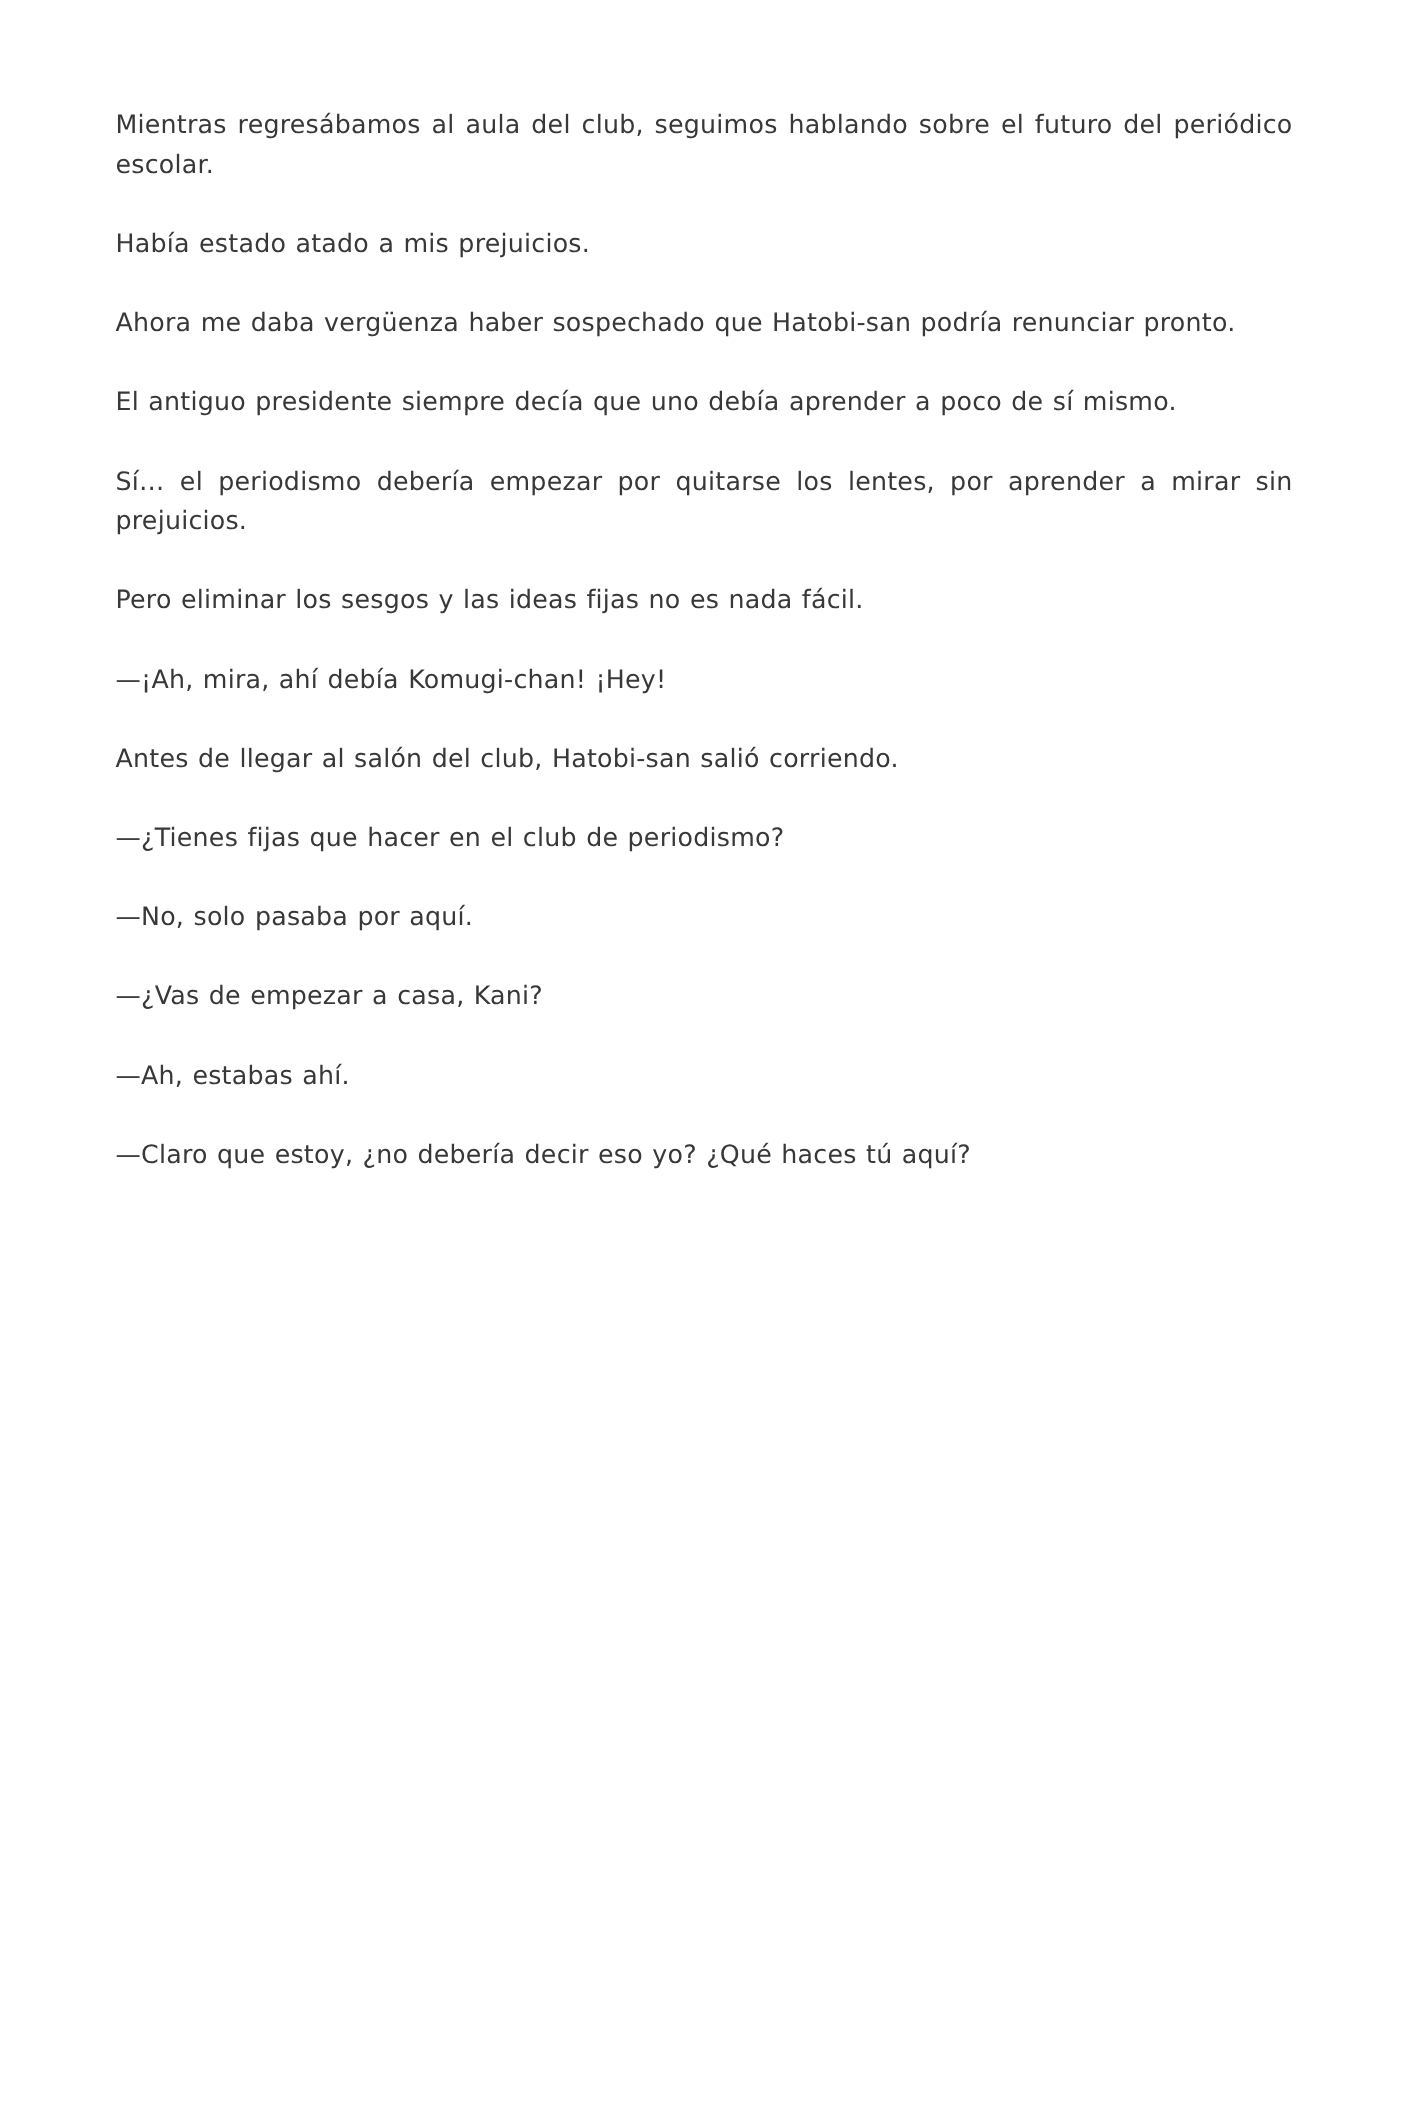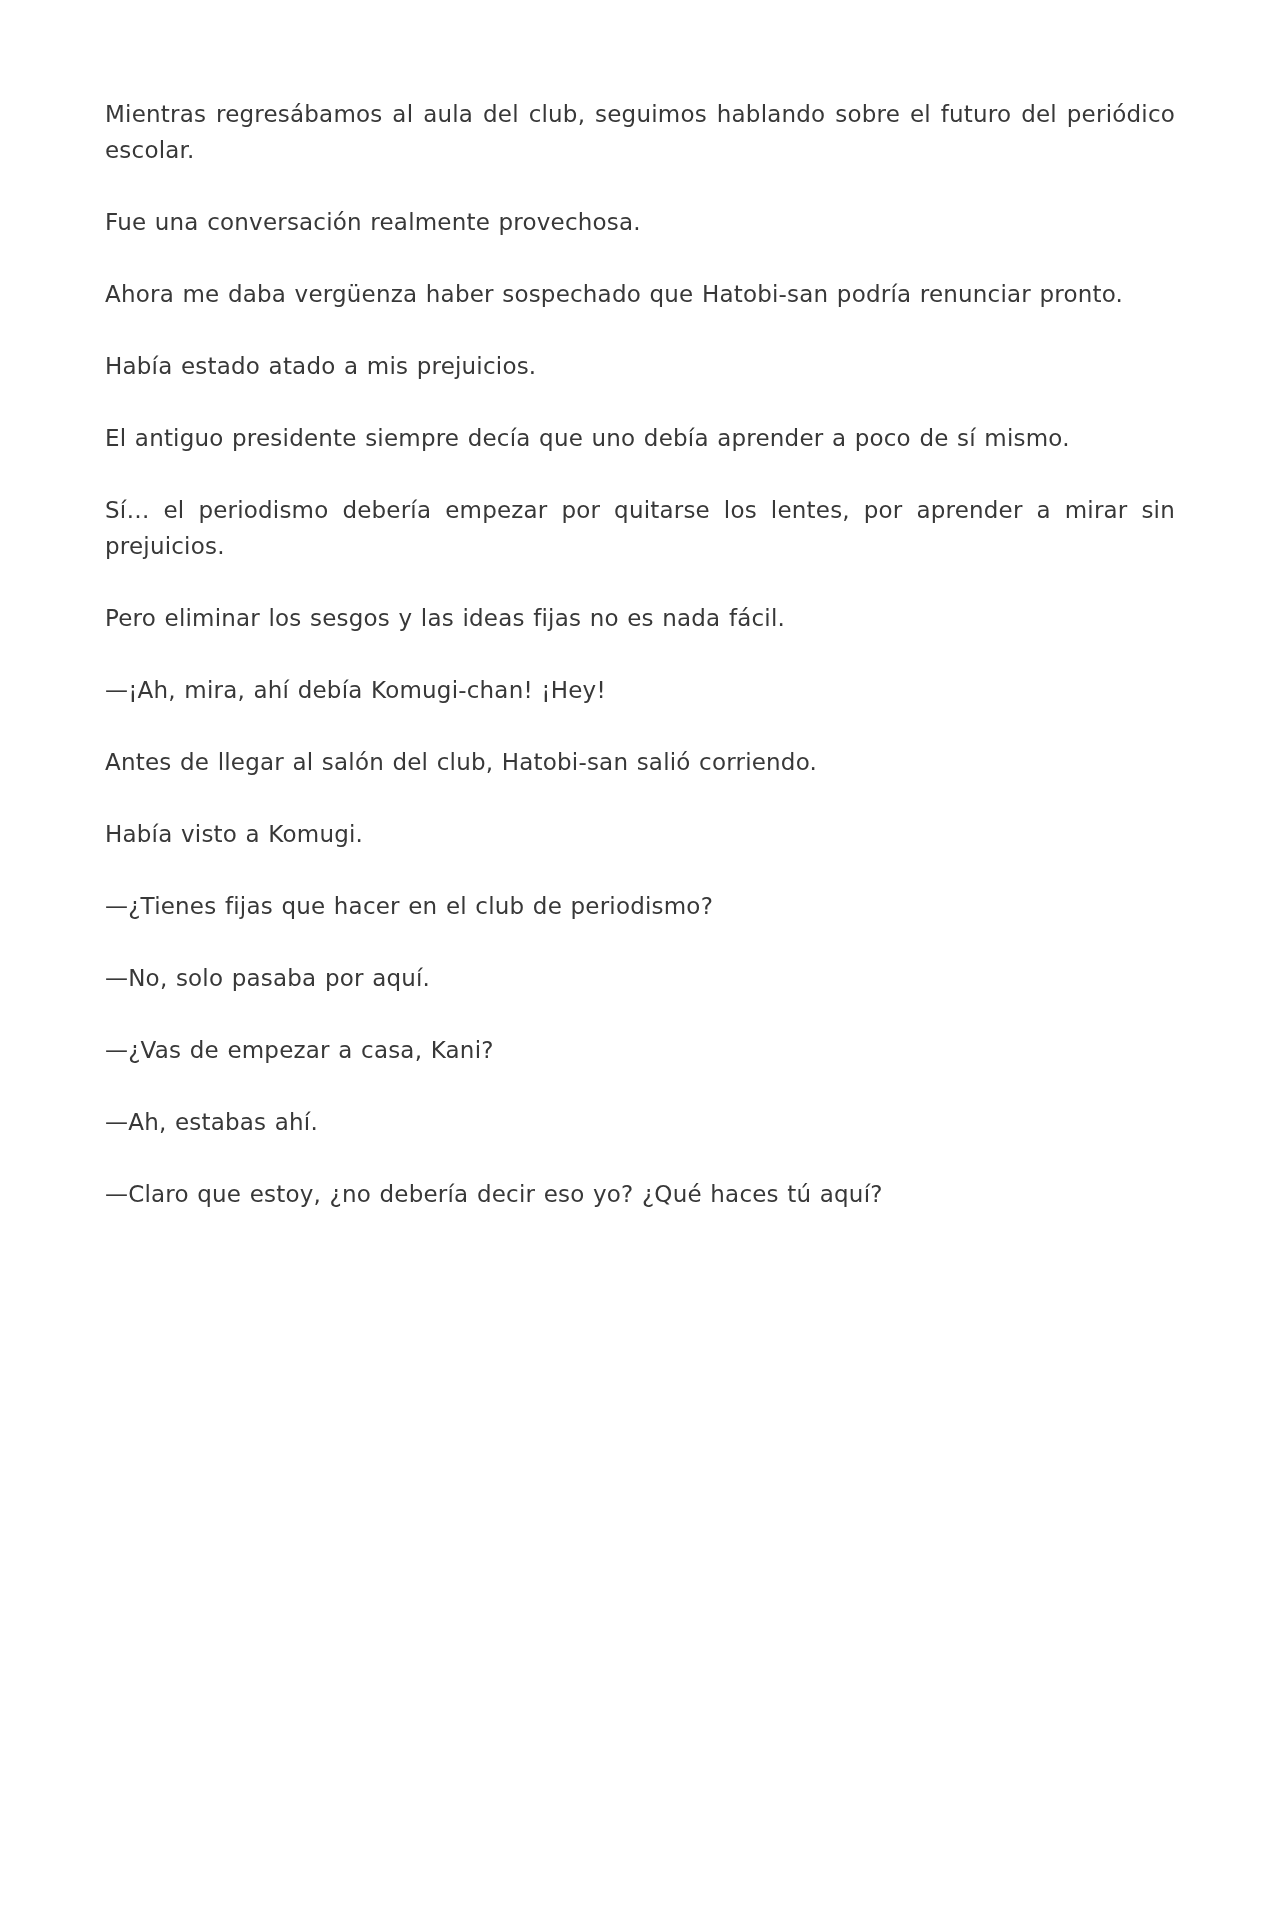--- a/index.html
+++ b/index.html
@@ -36,28 +36,26 @@
     margin-bottom: 12px;
   }
 </style>
 </head>
 <body>
 
 <div class="page">
   <main class="doc-body">
 
   <p>Mientras regresábamos al aula del club, seguimos hablando sobre el futuro del periódico escolar.</p>
-      <p>Fue una conversación realmente provechosa.</p>
+      <p>Había estado atado a mis prejuicios.</p>
       <p>Ahora me daba vergüenza haber sospechado que Hatobi-san podría renunciar pronto.</p>
-      <p>Había estado atado a mis prejuicios.</p>
       <p>El antiguo presidente siempre decía que uno debía aprender a poco de sí mismo.</p>
       <p>Sí… el periodismo debería empezar por quitarse los lentes, por aprender a mirar sin prejuicios.</p>
       <p>Pero eliminar los sesgos y las ideas fijas no es nada fácil.</p>
       <p>—¡Ah, mira, ahí debía Komugi-chan! ¡Hey!</p>
       <p>Antes de llegar al salón del club, Hatobi-san salió corriendo.</p>
-      <p>Había visto a Komugi.</p>
       <p>—¿Tienes fijas que hacer en el club de periodismo?</p>
       <p>—No, solo pasaba por aquí.</p>
       <p>—¿Vas de empezar a casa, Kani?</p>
       <p>—Ah, estabas ahí.</p>
       <p>—Claro que estoy, ¿no debería decir eso yo? ¿Qué haces tú aquí?</p>
     </main>
 </div>
 
 </body></html>

